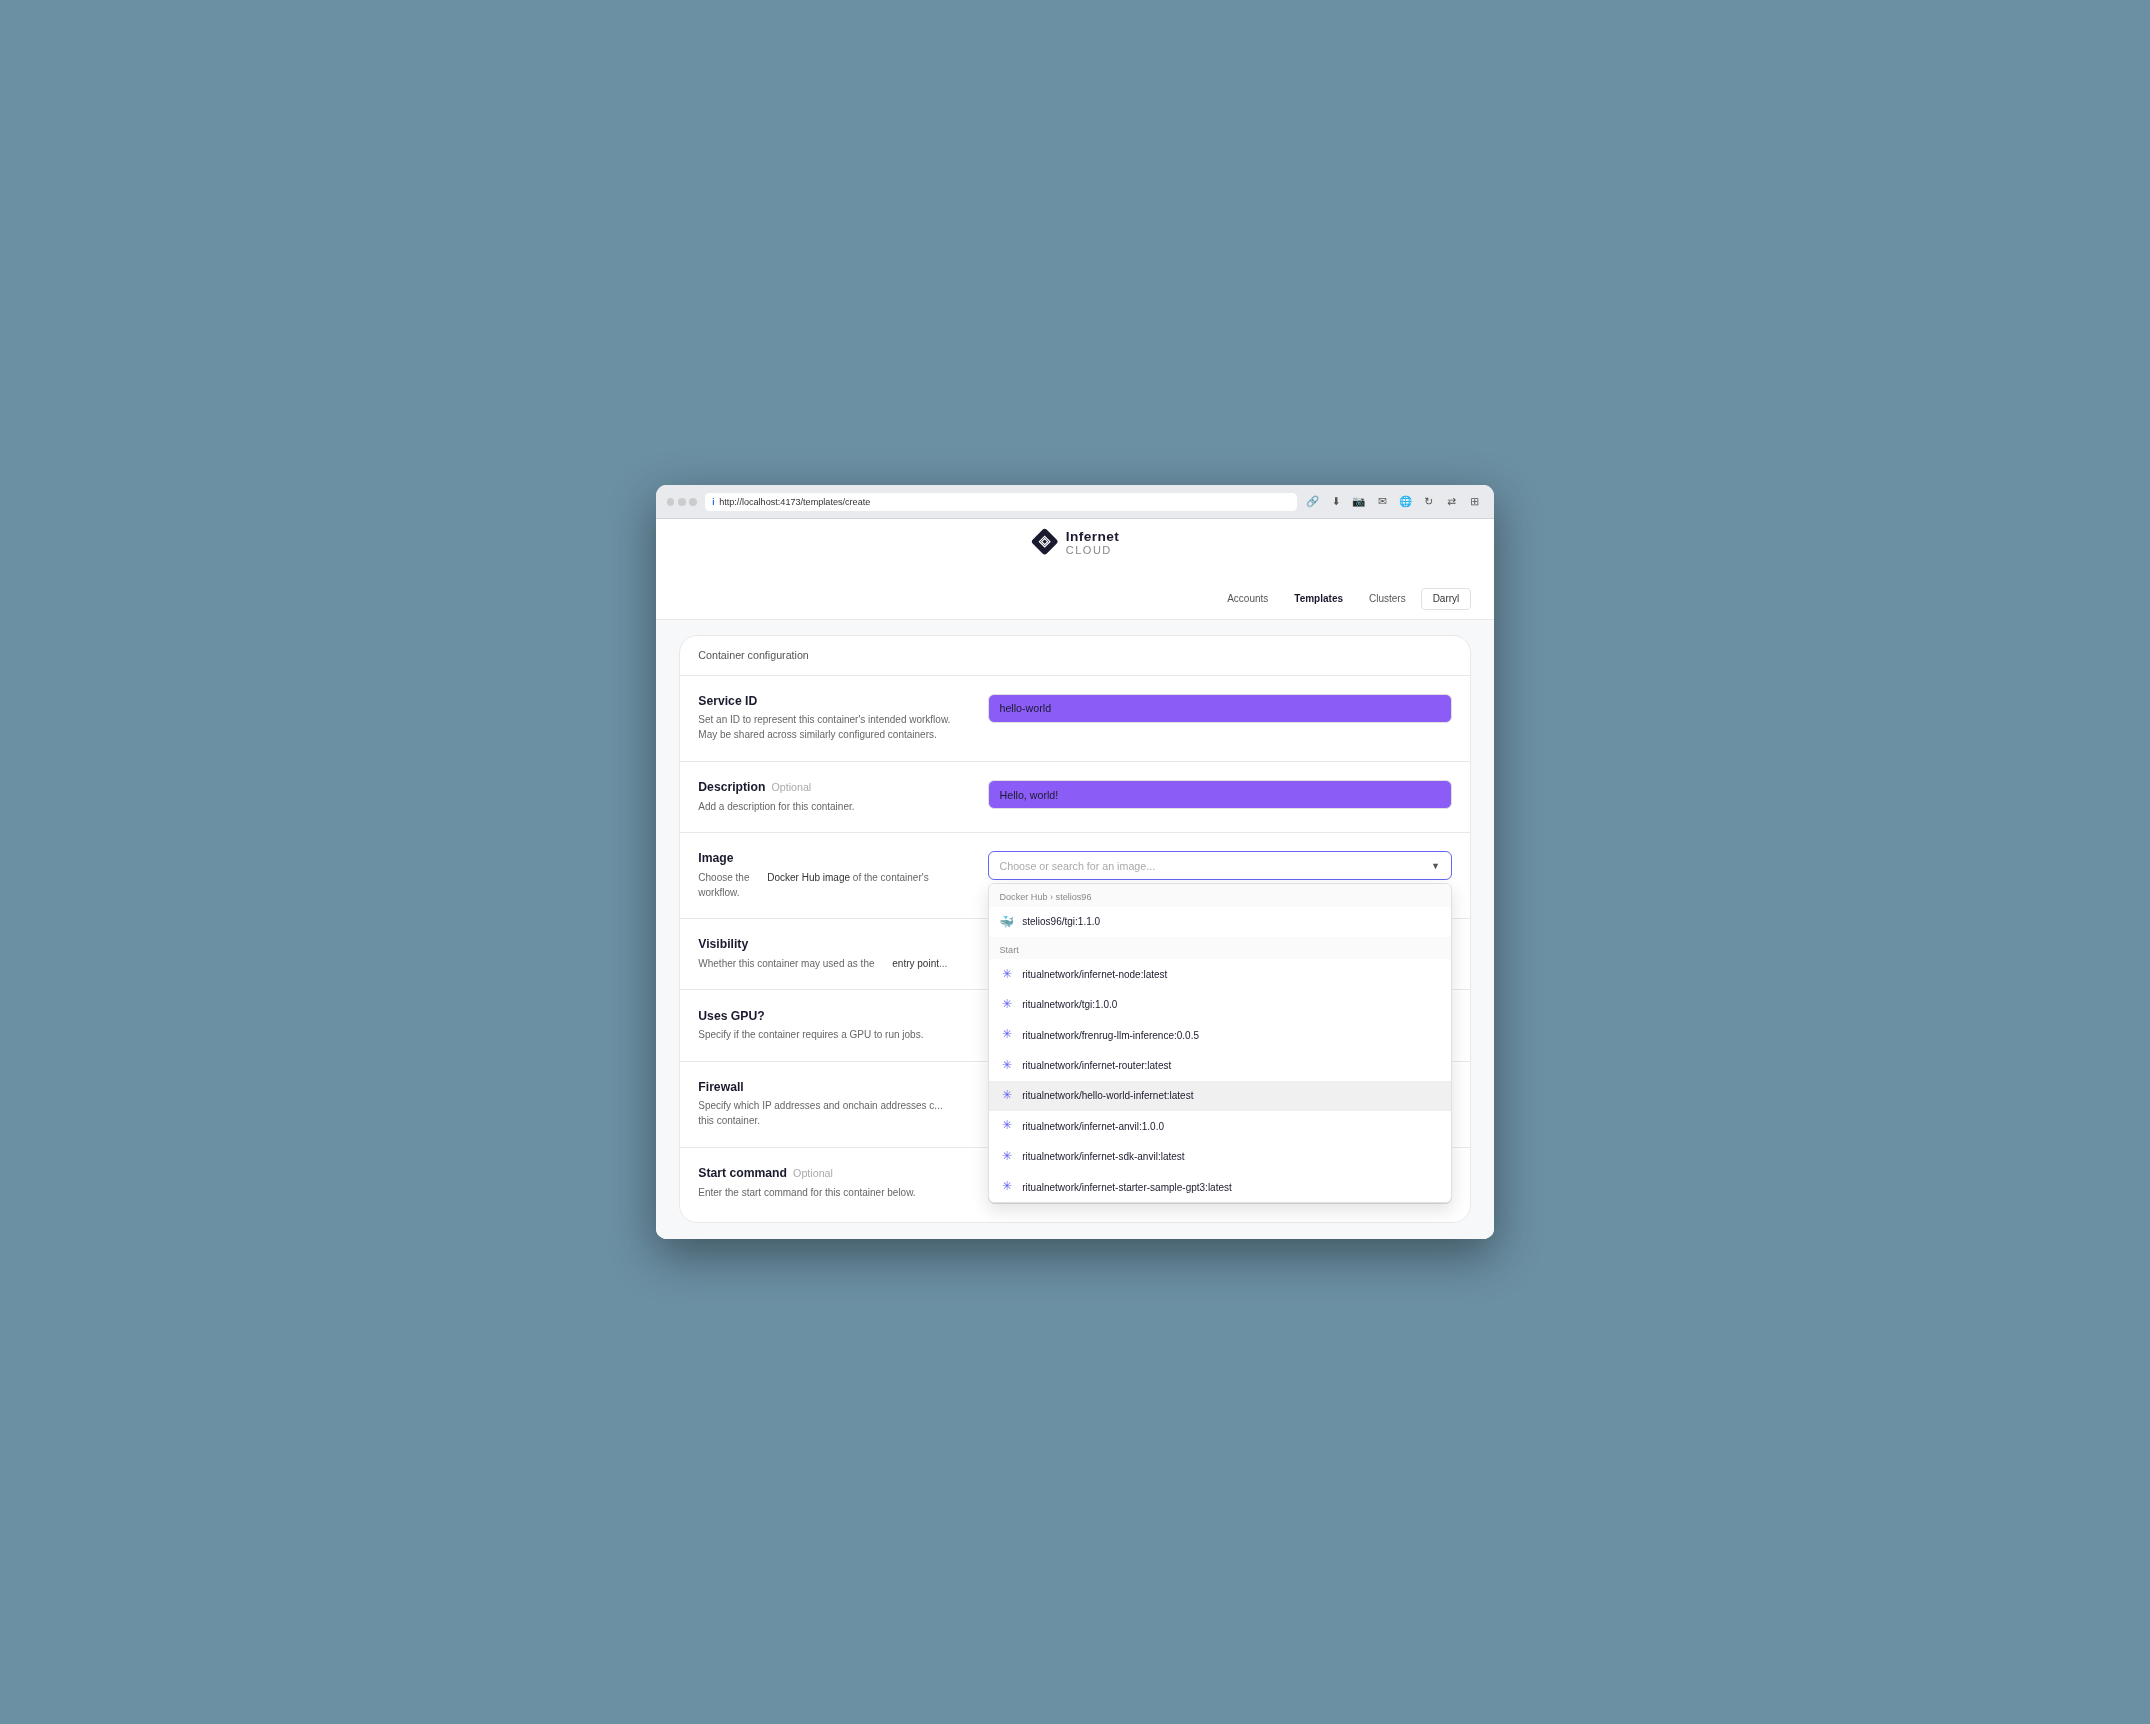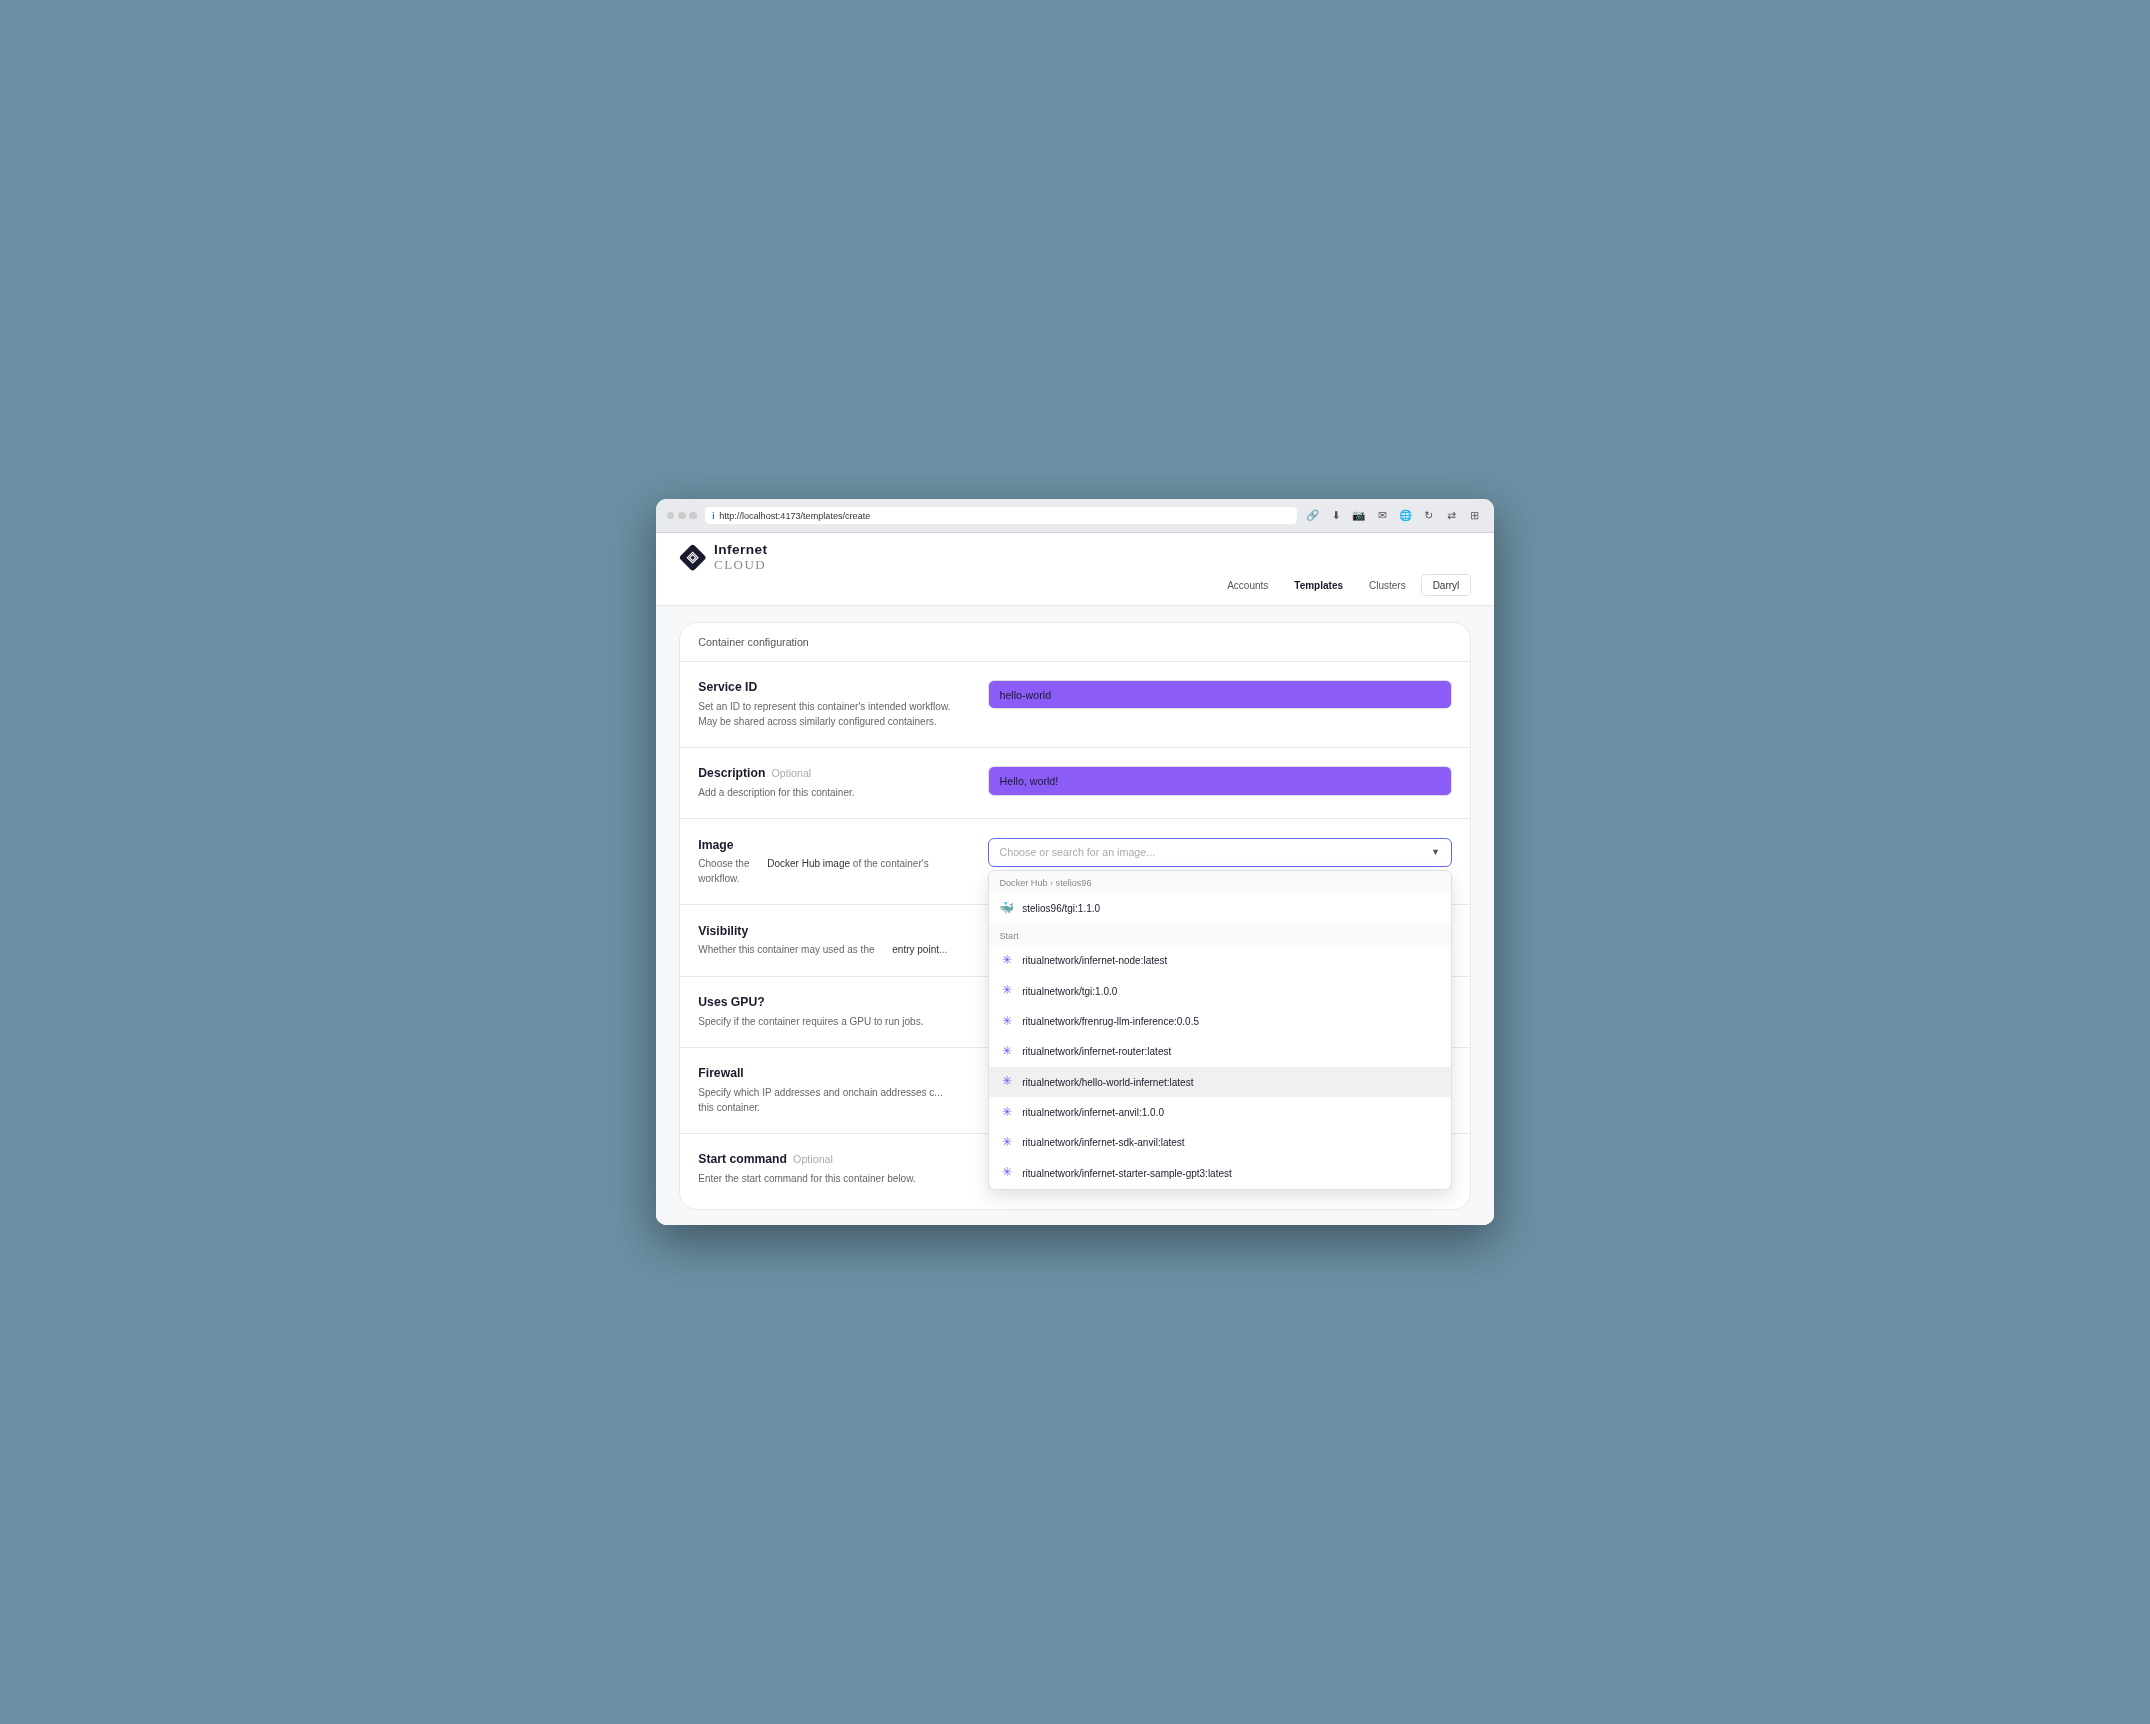--- a/index.html
+++ b/index.html
@@ -68,24 +68,25 @@
       color: #555;
       font-size: 10.7px;
       cursor: pointer;
     }
     .app-container {
       background: white;
       min-height: 533px;
     }
     .app-header {
       display: flex;
-      align-items: flex-start;
+      align-items: center;
       padding: 9.1px 23px;
       border-bottom: 0.8px solid #e8e8e8;
       background: white;
+      flex-direction: column;
     }
     .logo-area {
       display: flex;
       align-items: center;
       gap: 7.6px;
     }
     .logo-diamond {
       width: 27.4px;
       height: 27.4px;
     }
@@ -93,25 +94,24 @@
       display: flex;
       flex-direction: column;
     }
     .logo-name {
       font-size: 13.7px;
       font-weight: 700;
       color: #1a1a2e;
       letter-spacing: 0.4px;
     }
     .logo-sub {
-      font-size: 13px;
+      font-size: 11px;
       color: #888;
       letter-spacing: 1.5px;
       text-transform: uppercase;
-      font-family: Liberation Serif, serif;
     }
     .nav-area {
       margin-left: auto;
       display: flex;
       align-items: center;
       gap: 4.6px;
     }
     .nav-item {
       padding: 4.6px 10.7px;
       border-radius: 4.6px;

